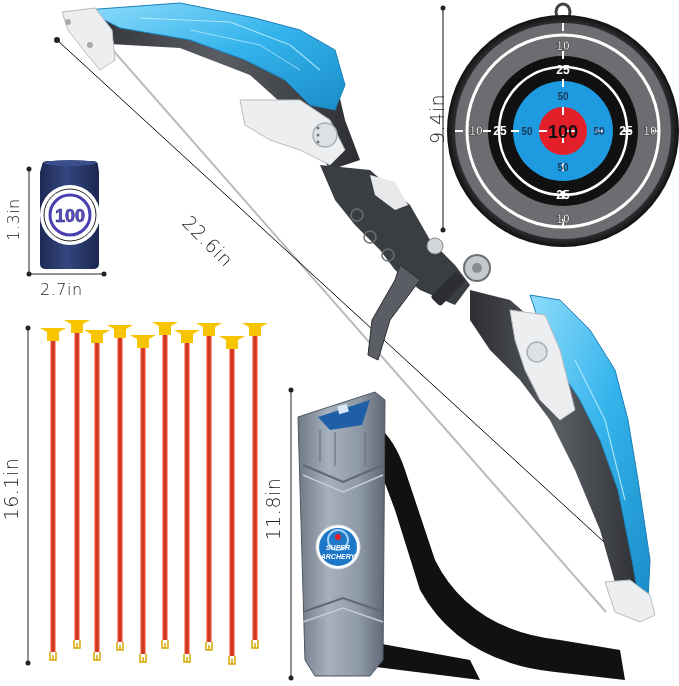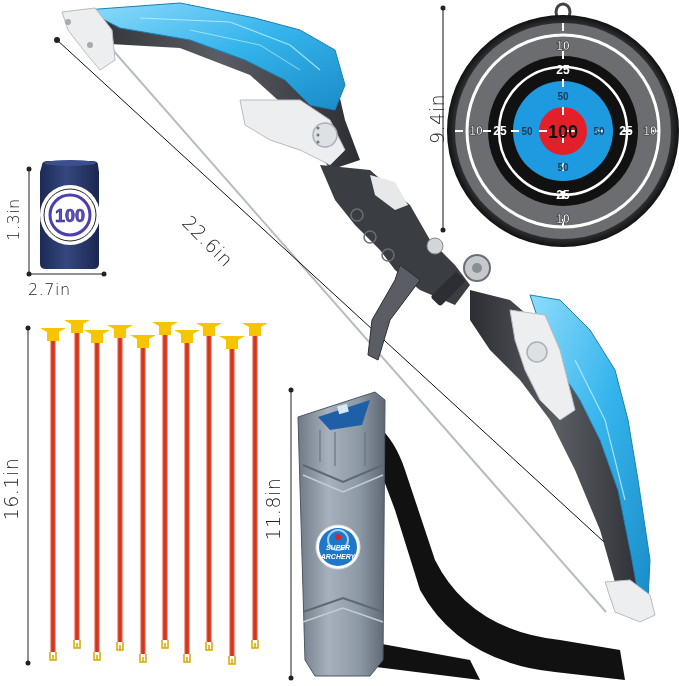--- a/index.html
+++ b/index.html
@@ -247,16 +247,16 @@
     <g>
       <line x1="291" y1="390" x2="291" y2="678" stroke="#222" stroke-width="1"></line>
       <circle cx="291" cy="390" r="2.5" fill="#222"></circle>
       <circle cx="291" cy="678" r="2.5" fill="#222"></circle>
     </g>
   </svg>
 
   <div class="dim-label rot-90" style="left:402px;top:108px;width:70px;text-align:center;">9.4in</div>
   <div class="dim-label rot-diag" style="left:168px;top:230px;width:80px;text-align:center;">22.6in</div>
   <div class="dim-label rot-90" style="left:-12px;top:210px;width:50px;text-align:center;font-size:16px;">1.3in</div>
-  <div class="dim-label" style="left:28px;top:280px;font-size:16px;">2.7in</div>
+  <div class="dim-label" style="left:40px;top:280px;font-size:16px;">2.7in</div>
   <div class="dim-label rot-90" style="left:-24px;top:478px;width:70px;text-align:center;">16.1in</div>
   <div class="dim-label rot-90" style="left:238px;top:498px;width:70px;text-align:center;">11.8in</div>
 </div>
 
 </body></html>

